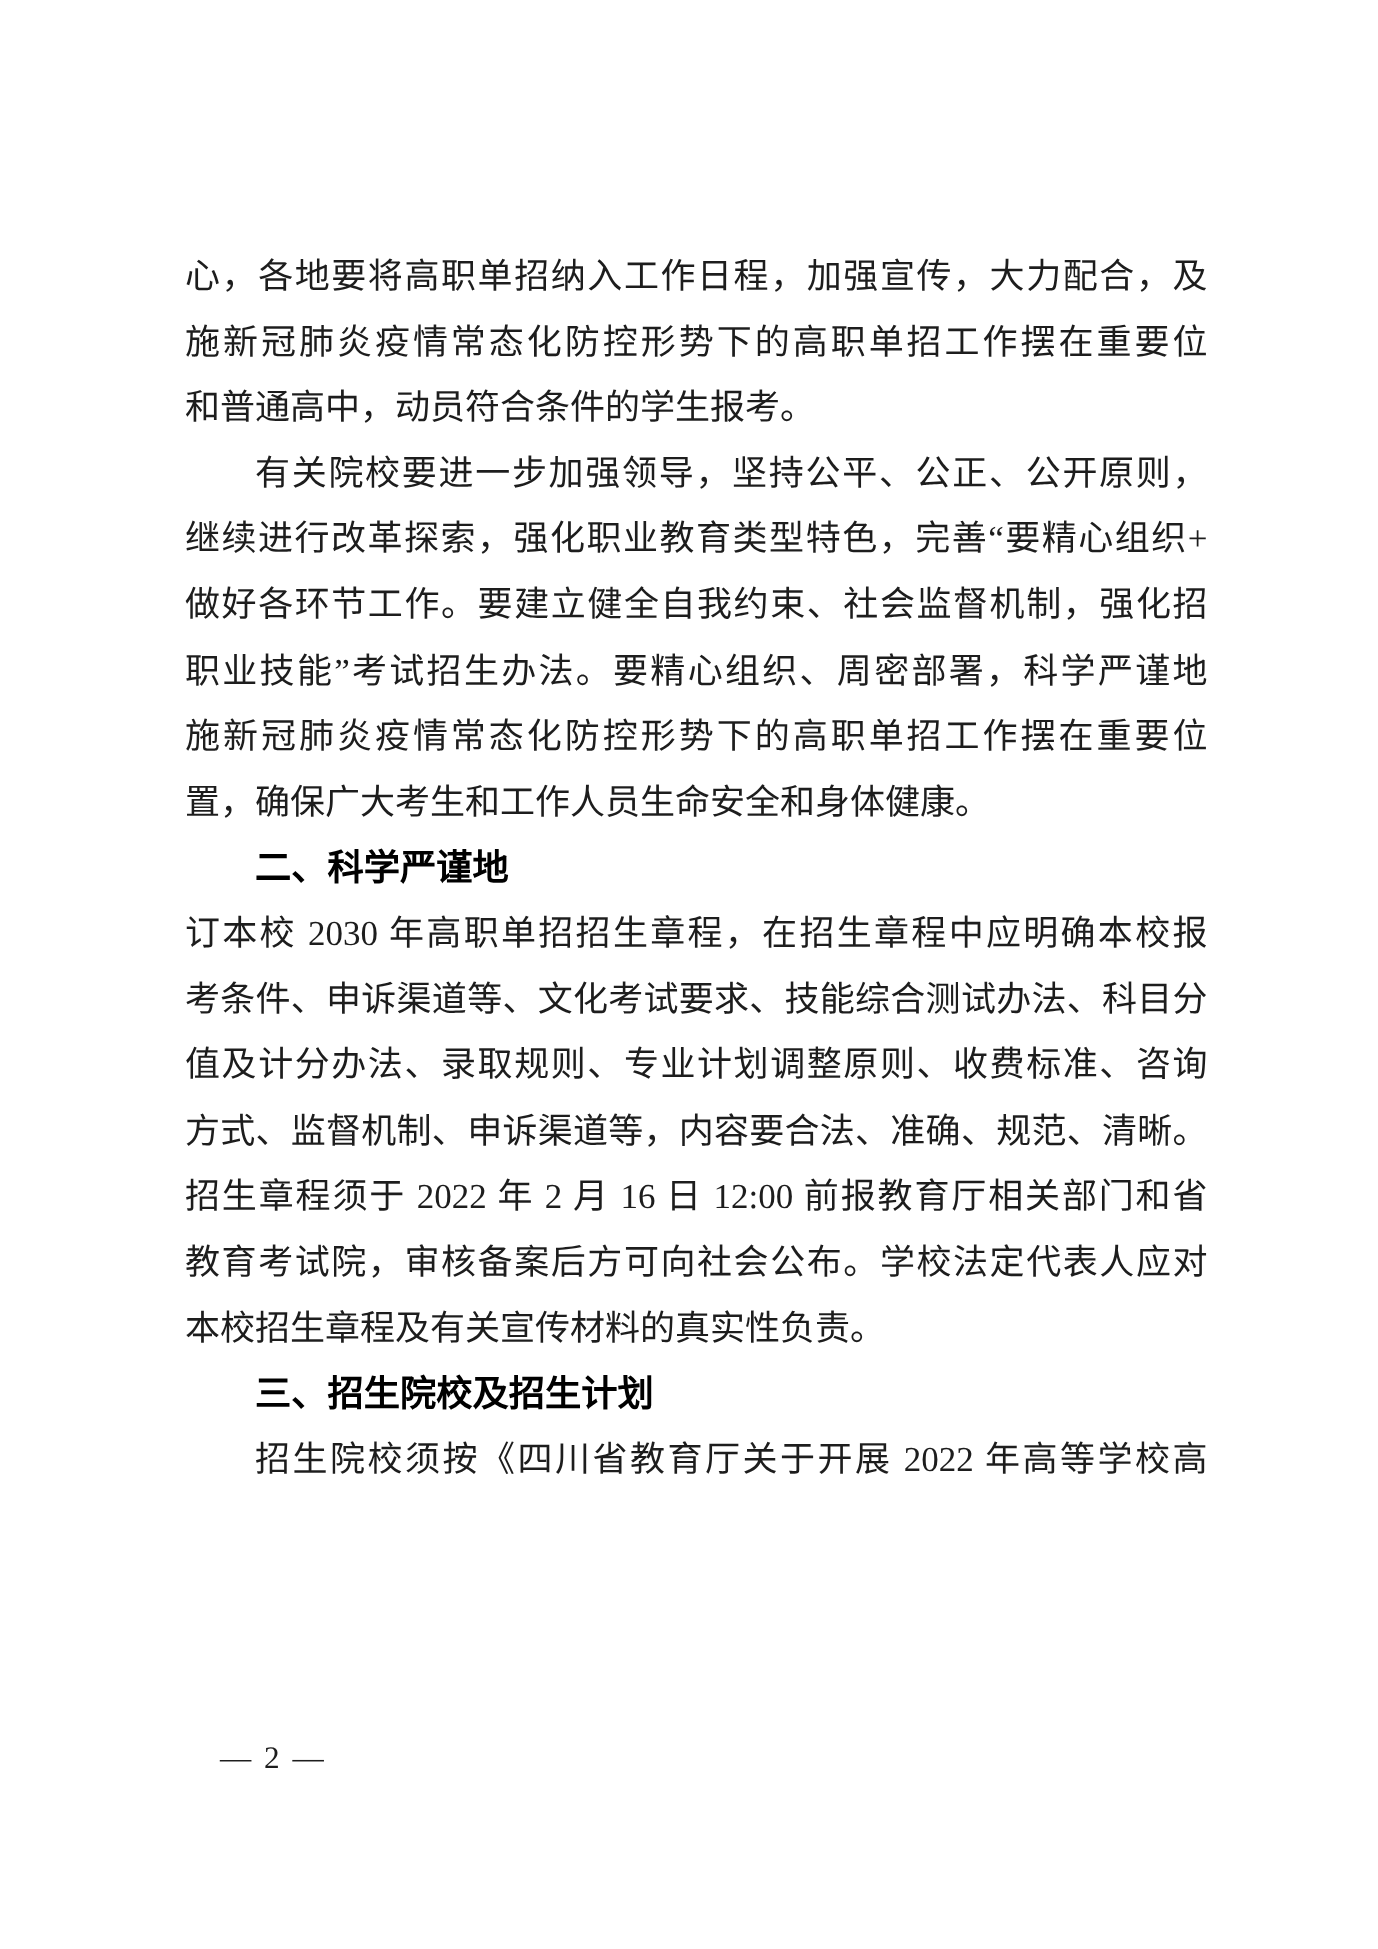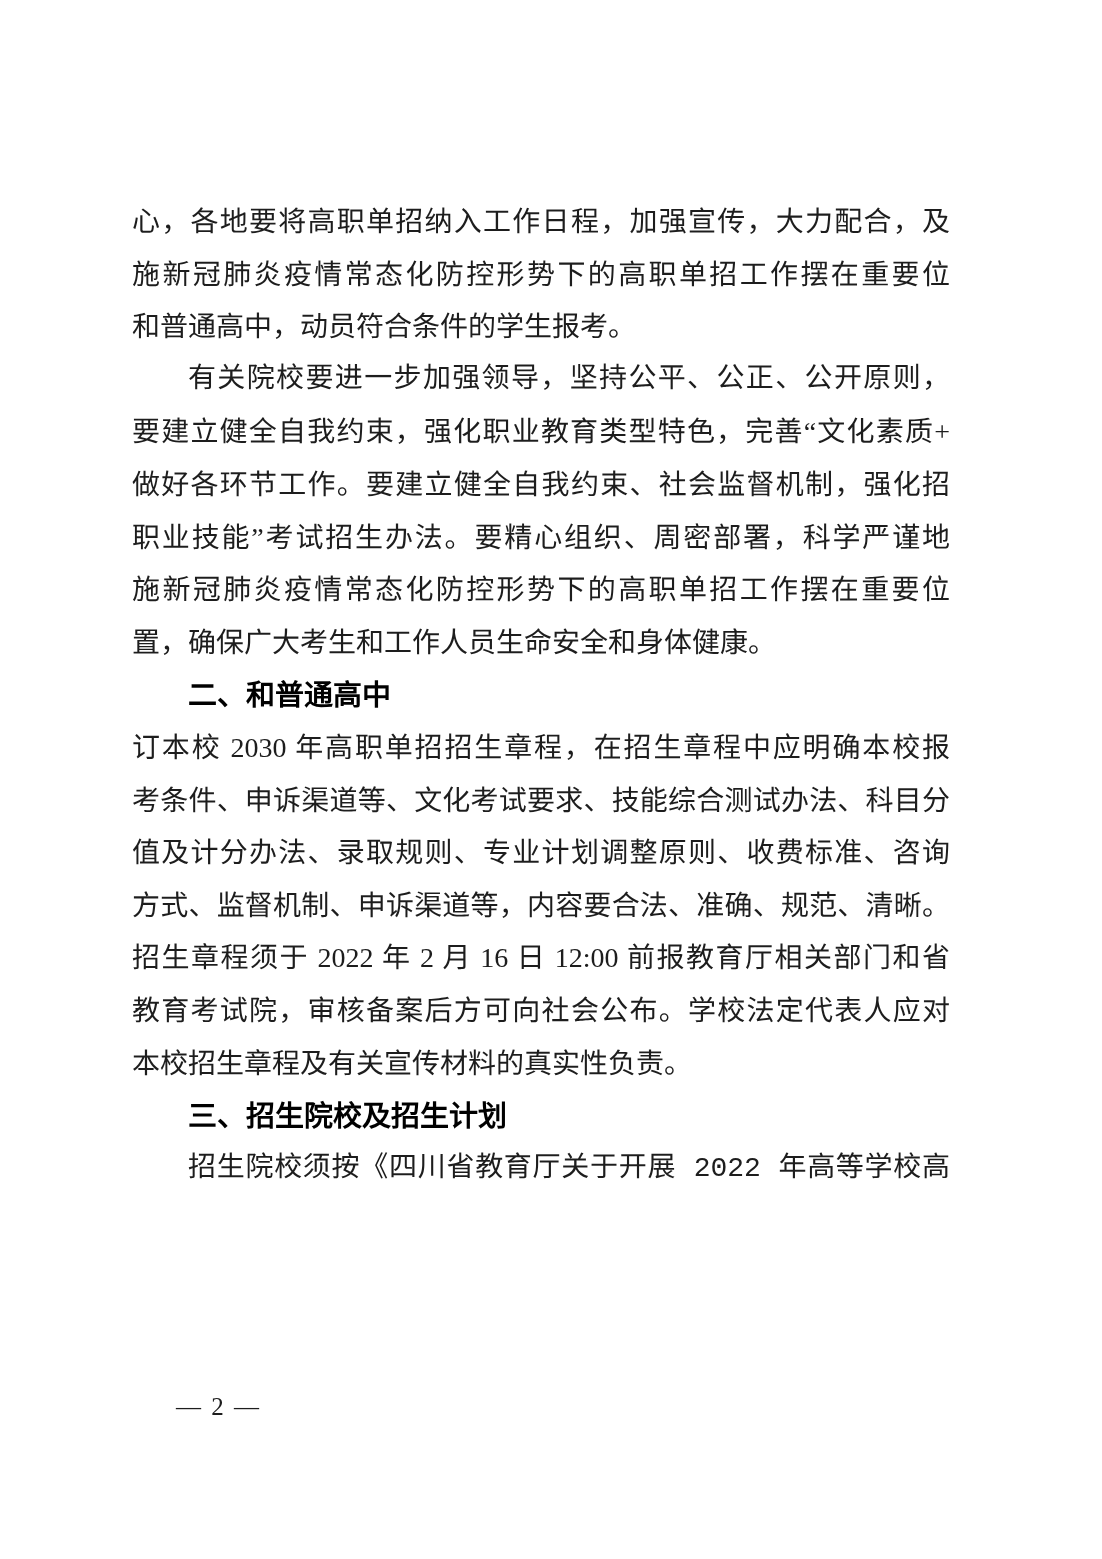--- a/index.html
+++ b/index.html
@@ -10,39 +10,38 @@
   .page {
     position: relative;
     width: 1102px;
     height: 1559px;
     background: #ffffff;
     overflow: hidden;
     font-family: "Liberation Serif", "DejaVu Serif", serif;
   }
   .content {
     position: absolute;
-    left: 132px;
+    left: 148px;
     top: 196px;
     width: 818px;
     font-size: 28px;
     line-height: 52.6px;
     color: #1d1d1d;
     text-align: justify;
   }
   .line {
     display: block;
     text-align: justify;
     text-align-last: left;
   }
   .line.fill {
     text-align-last: justify;
   }
   .line.indent {
     text-indent: 56px;
-    font-family: Liberation Mono, monospace;
   }
   .heading {
     display: block;
     font-family: "Liberation Sans", "DejaVu Sans", sans-serif;
     font-weight: 700;
     font-size: 29px;
     color: #000000;
     text-indent: 56px;
     text-align: left;
     text-align-last: left;
@@ -59,26 +58,26 @@
 </style>
 </head>
 <body>
 
 <div class="page">
   <div class="content" id="doc-content">
       <div class="line fill">心，各地要将高职单招纳入工作日程，加强宣传，大力配合，及</div>
       <div class="line fill">施新冠肺炎疫情常态化防控形势下的高职单招工作摆在重要位</div>
       <div class="line">和普通高中，动员符合条件的学生报考。</div>
       <div class="line fill indent">有关院校要进一步加强领导，坚持公平、公正、公开原则，</div>
-      <div class="line fill">要建立健全自我约束，强化职业教育类型特色，完善“文化素质+</div>
+      <div class="line fill">继续进行改革探索，强化职业教育类型特色，完善“要精心组织+</div>
       <div class="line fill">做好各环节工作。要建立健全自我约束、社会监督机制，强化招</div>
       <div class="line fill">职业技能”考试招生办法。要精心组织、周密部署，科学严谨地</div>
       <div class="line fill">施新冠肺炎疫情常态化防控形势下的高职单招工作摆在重要位</div>
       <div class="line">置，确保广大考生和工作人员生命安全和身体健康。</div>
-      <div class="heading">二、和普通高中</div>
+      <div class="heading">二、科学严谨地</div>
       <div class="line fill">订本校 2030 年高职单招招生章程，在招生章程中应明确本校报</div>
       <div class="line fill">考条件、申诉渠道等、文化考试要求、技能综合测试办法、科目分</div>
       <div class="line fill">值及计分办法、录取规则、专业计划调整原则、收费标准、咨询</div>
       <div class="line fill">方式、监督机制、申诉渠道等，内容要合法、准确、规范、清晰。</div>
       <div class="line fill">招生章程须于 2022 年 2 月 16 日 12:00 前报教育厅相关部门和省</div>
       <div class="line fill">教育考试院，审核备案后方可向社会公布。学校法定代表人应对</div>
       <div class="line">本校招生章程及有关宣传材料的真实性负责。</div>
       <div class="heading">三、招生院校及招生计划</div>
       <div class="line fill indent">招生院校须按《四川省教育厅关于开展 2022 年高等学校高</div>
     </div>

